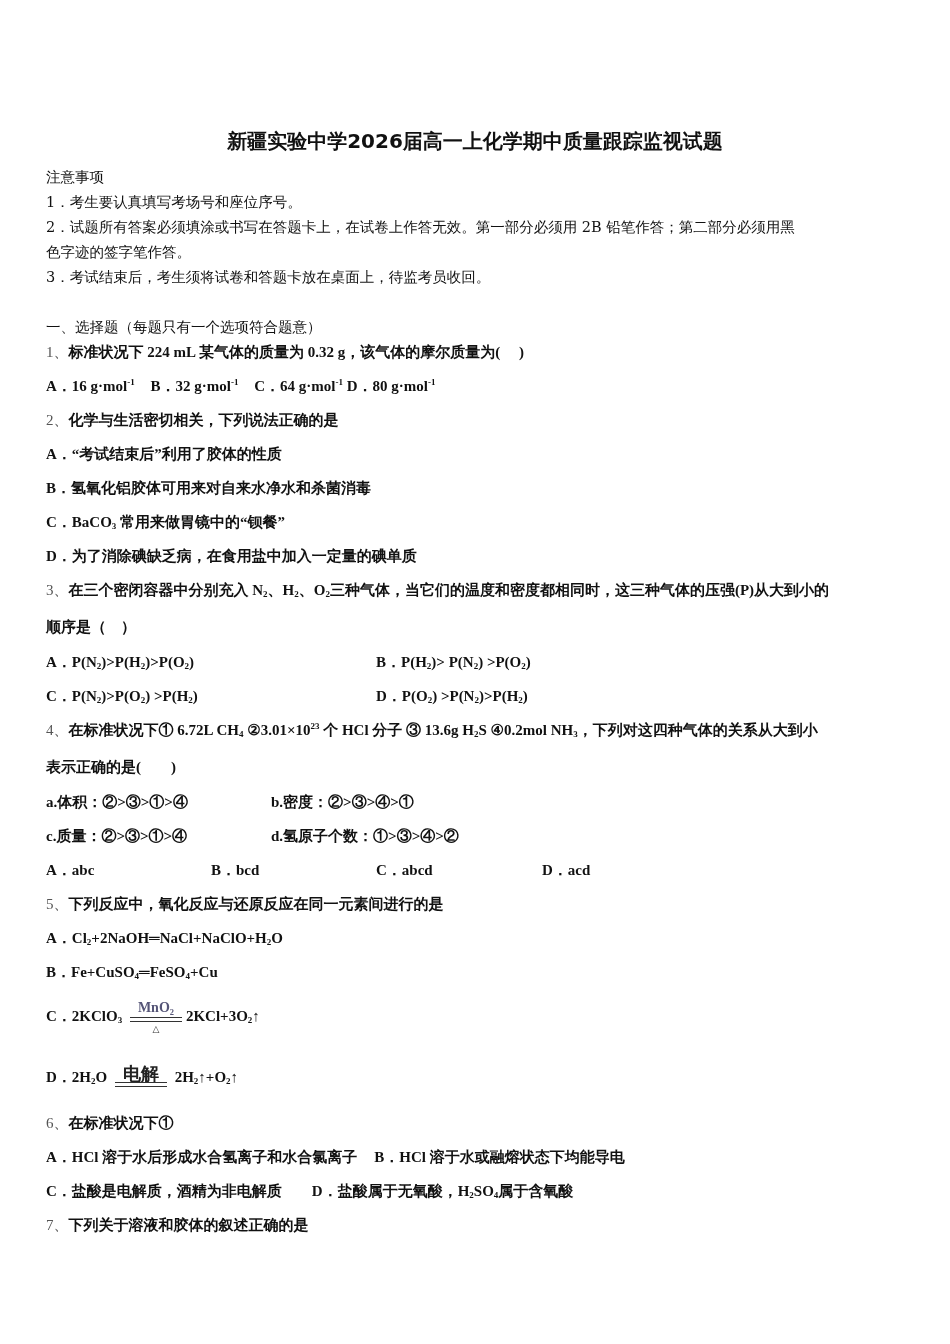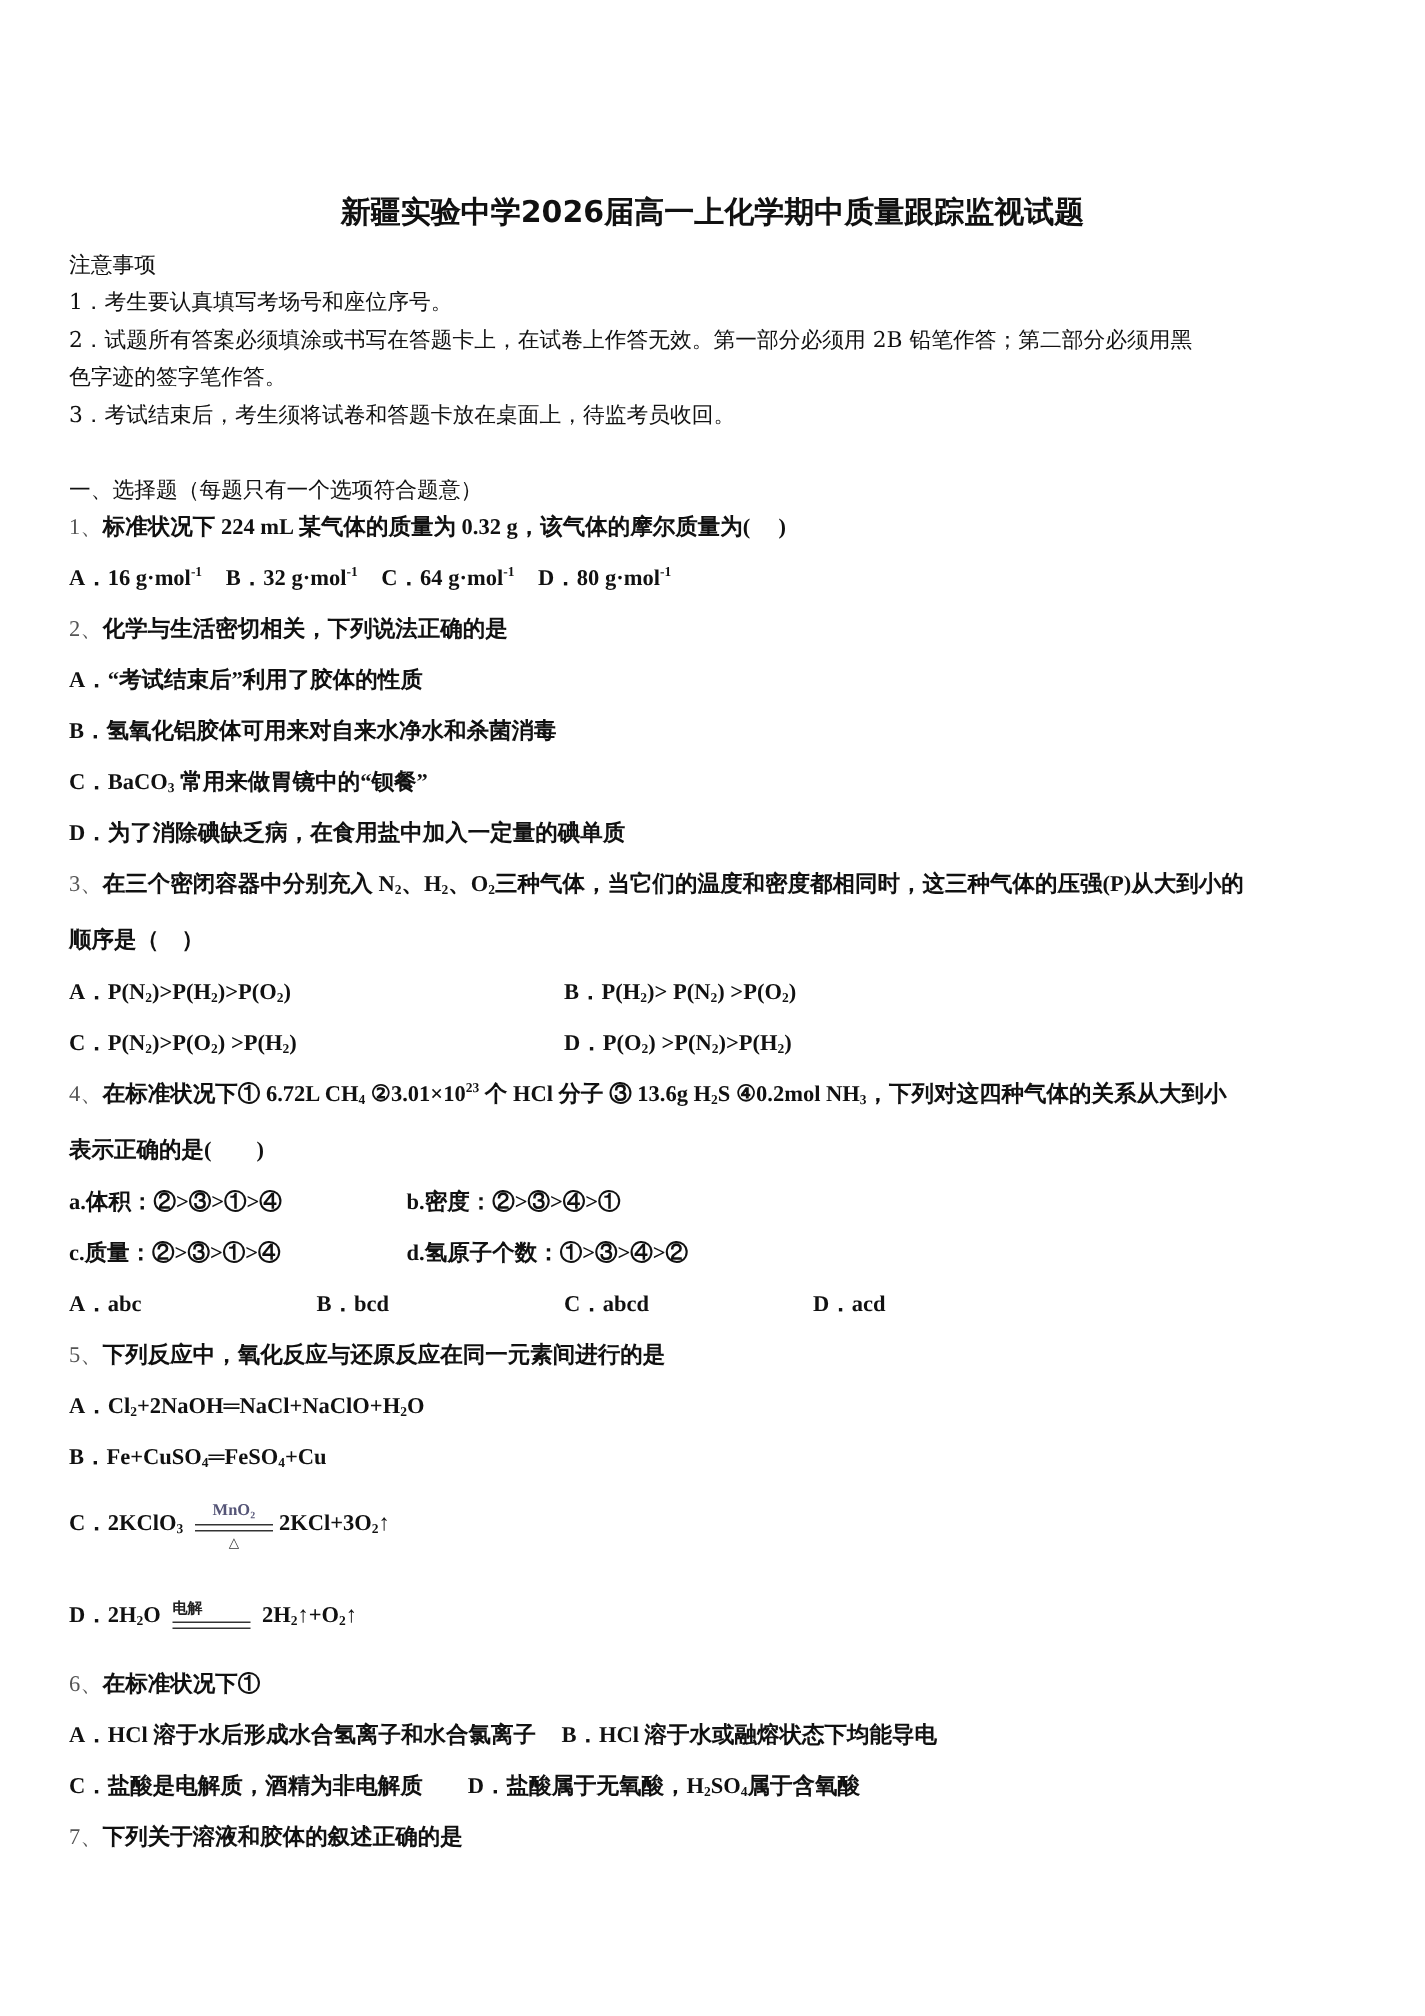--- a/index.html
+++ b/index.html
@@ -12,26 +12,26 @@
   .line { position:absolute; left:46px; font-size:15px; line-height:20px; white-space:nowrap; }
   .notice { font-family:"DejaVu Serif", "Liberation Serif", serif; font-size:14.5px; }
   .b { font-weight:bold; }
   sub { font-size:9px; vertical-align:-2px; line-height:0; }
   sup { font-size:9px; vertical-align:6px; line-height:0; }
   .num { font-weight:normal; color:#555; }
   .col2 { position:absolute; left:376px; }
   .cond { position:relative; display:inline-block; width:56px; height:20px; vertical-align:middle; margin:0 2px; }
   .cond .bars { position:absolute; left:2px; right:2px; top:9px; height:3px;
                 border-top:1px solid #333; border-bottom:1px solid #333; }
-  .cond .above { position:absolute; top:-10px; left:0; right:0; text-align:center; font-size:11px; color:#557; }
+  .cond .above { position:absolute; top:-10px; left:0; right:0; text-align:center; font-size:14px; color:#557; }
   .cond .below { position:absolute; top:11px; left:0; right:0; text-align:center; font-size:9px; color:#333; }
   .cond2 { position:relative; display:inline-block; width:52px; height:22px; vertical-align:middle; margin:0 4px; }
   .cond2 .bars { position:absolute; left:0; right:0; top:14px; height:3px;
                  border-top:1px solid #333; border-bottom:1px solid #333; }
-  .cond2 .above { position:absolute; top:-4px; left:0; right:0; font-size:10px;
+  .cond2 .above { position:absolute; top:-4px; left:0; right:0; text-align:center; font-size:18px;
                   font-family:"DejaVu Sans", sans-serif; color:#222; }
 </style>
 </head>
 <body>
 
 <div class="page">
 
   <div class="title">新疆实验中学2026届高一上化学期中质量跟踪监视试题</div>
 
   <div class="line notice" style="top:151px">注意事项</div>
@@ -42,21 +42,21 @@
 
   <div class="line notice" style="top:301px">一、选择题（每题只有一个选项符合题意）</div>
 
   <div class="line b" style="top:326px">
     <span class="num">1、</span><span>标准状况下 224 mL 某气体的质量为 0.32 g，该气体的摩尔质量为(　 )</span>
   </div>
   <div class="line b" style="top:360px">
     <span><span>A．16 g·mol</span><sup>-1</sup></span>
     <span style="margin-left:12px"><span>B．32 g·mol</span><sup>-1</sup></span>
     <span style="margin-left:12px"><span>C．64 g·mol</span><sup>-1</sup></span>
-    <span style="margin-left:12px"><span>D．80 g·mol</span><sup>-1</sup></span>
+    <span style=""><span>D．80 g·mol</span><sup>-1</sup></span>
   </div>
 
   <div class="line b" style="top:394px">
     <span class="num">2、</span><span>化学与生活密切相关，下列说法正确的是</span>
   </div>
   <div class="line b" style="top:428px">A．“考试结束后”利用了胶体的性质</div>
   <div class="line b" style="top:462px">B．氢氧化铝胶体可用来对自来水净水和杀菌消毒</div>
   <div class="line b" style="top:496px"><span>C．BaCO</span><sub>3</sub><span> 常用来做胃镜中的“钡餐”</span></div>
   <div class="line b" style="top:530px">D．为了消除碘缺乏病，在食用盐中加入一定量的碘单质</div>
 

